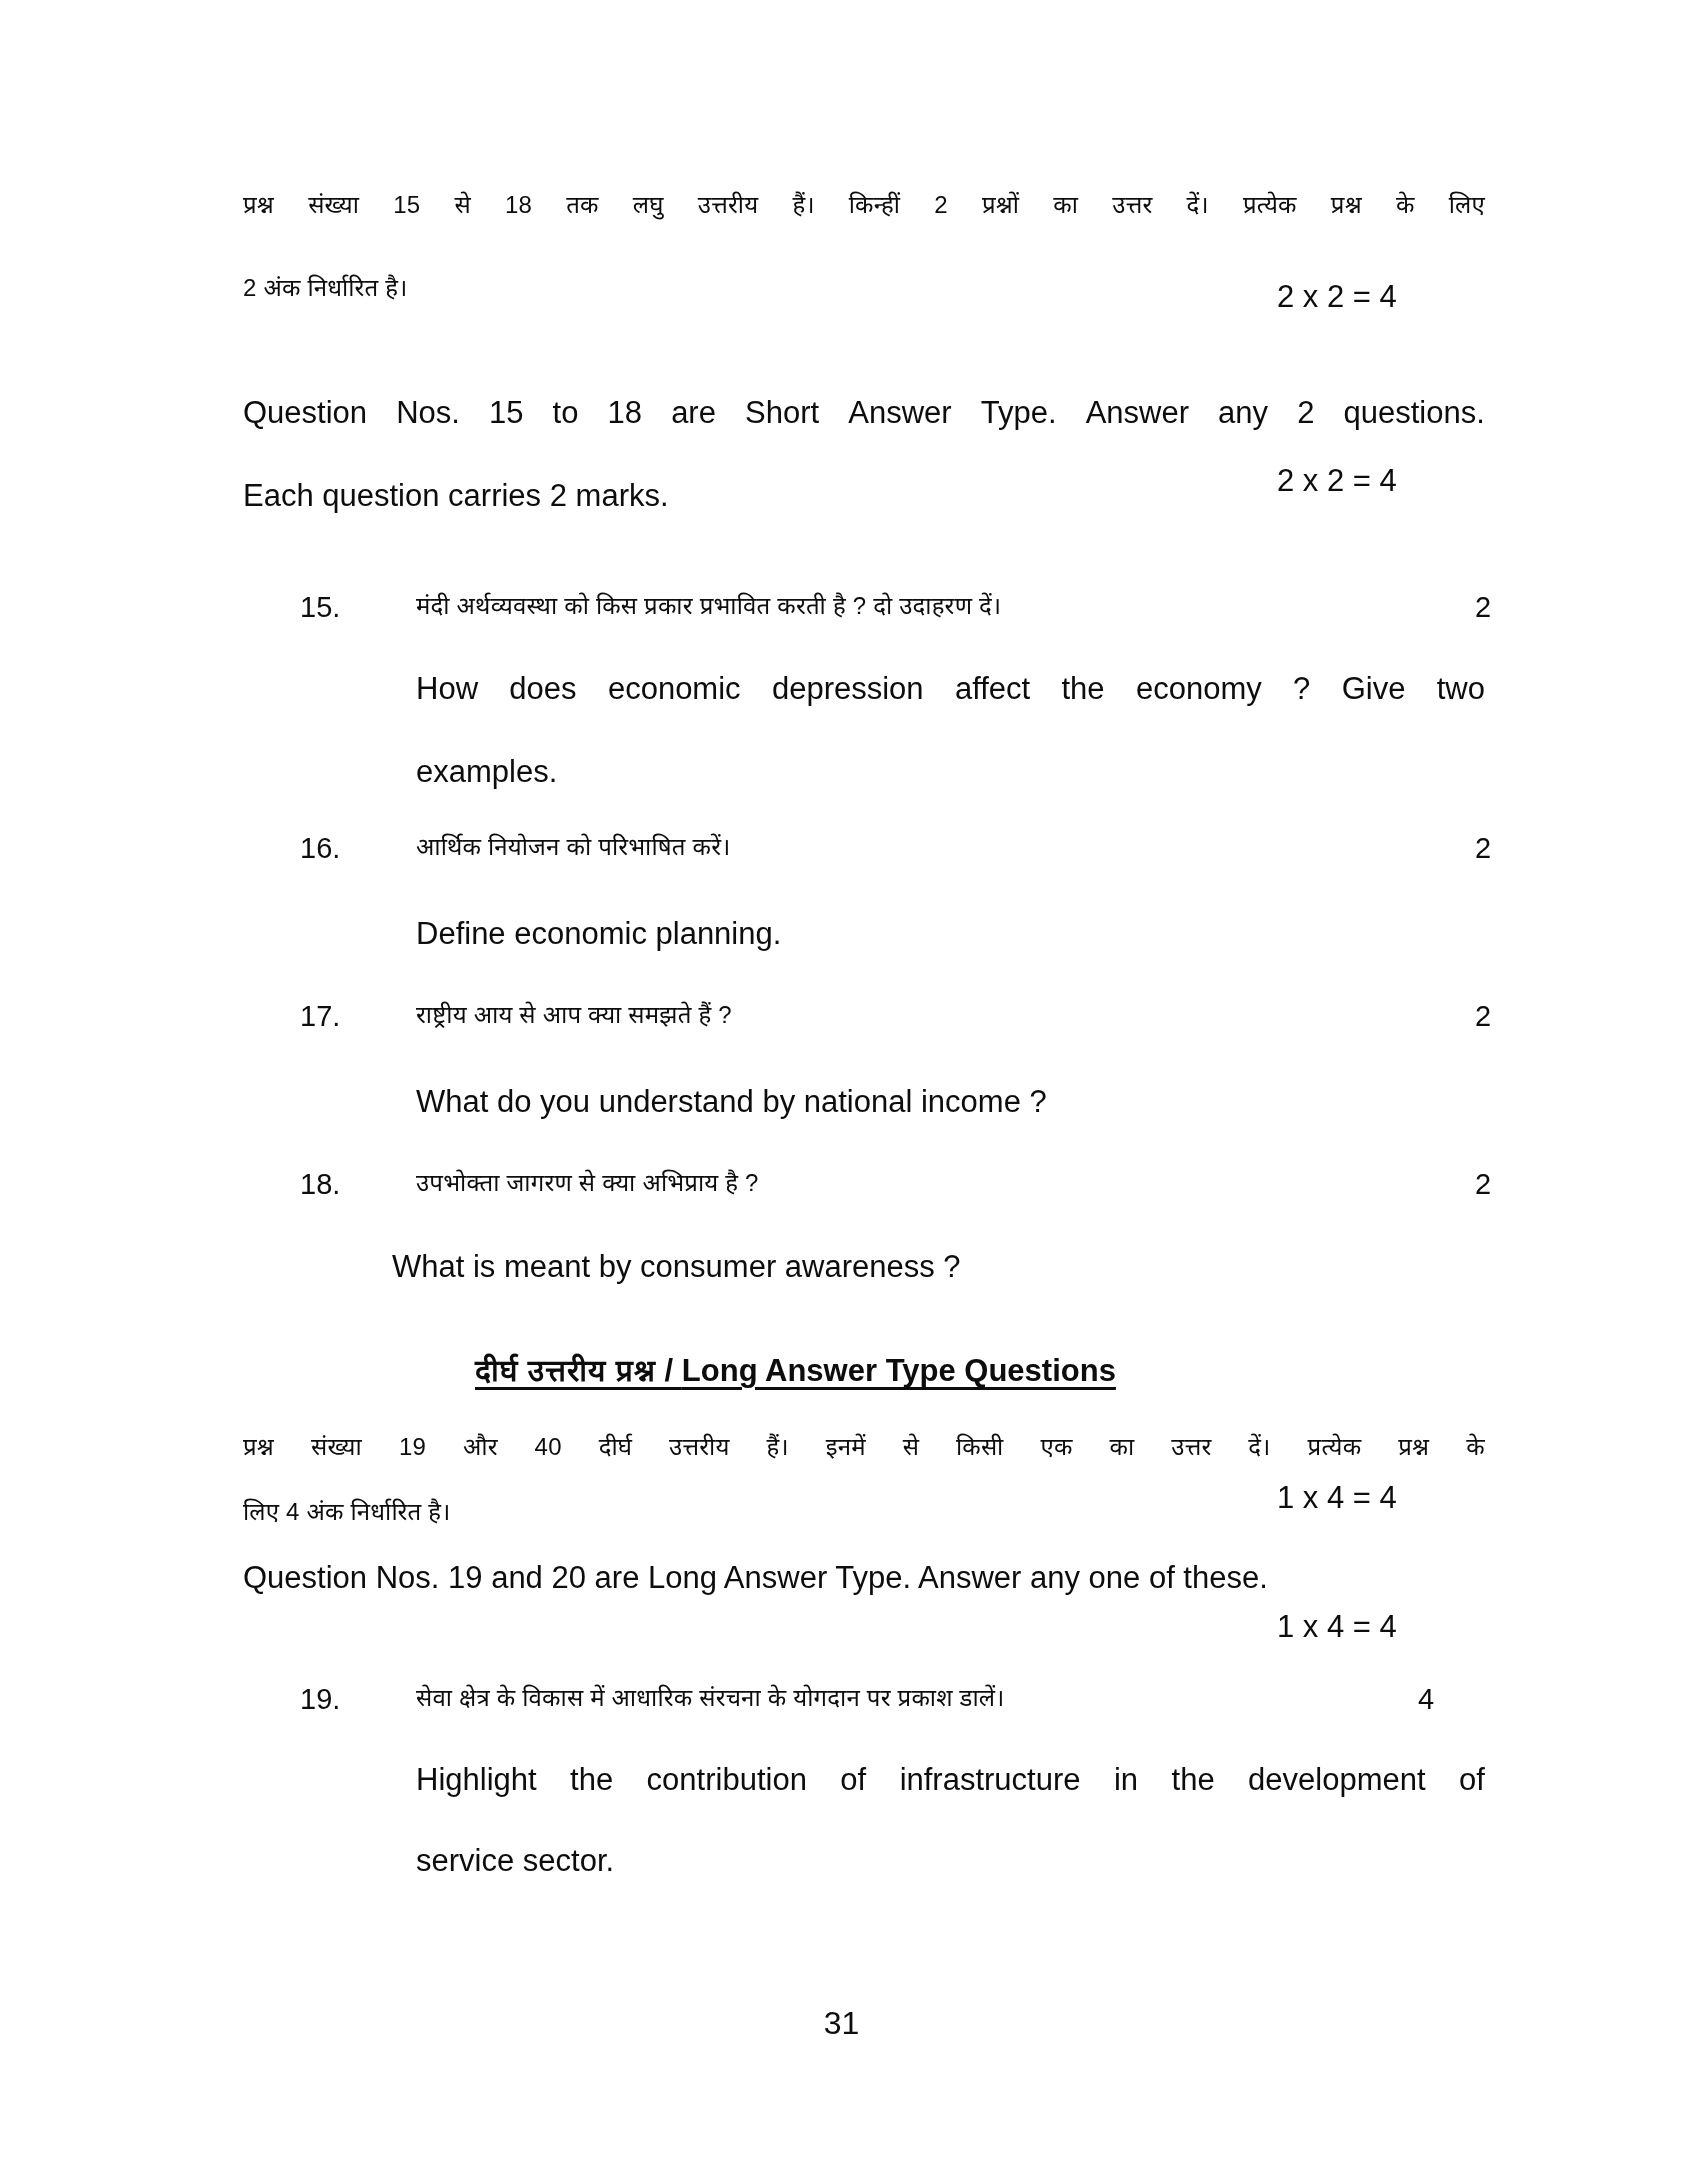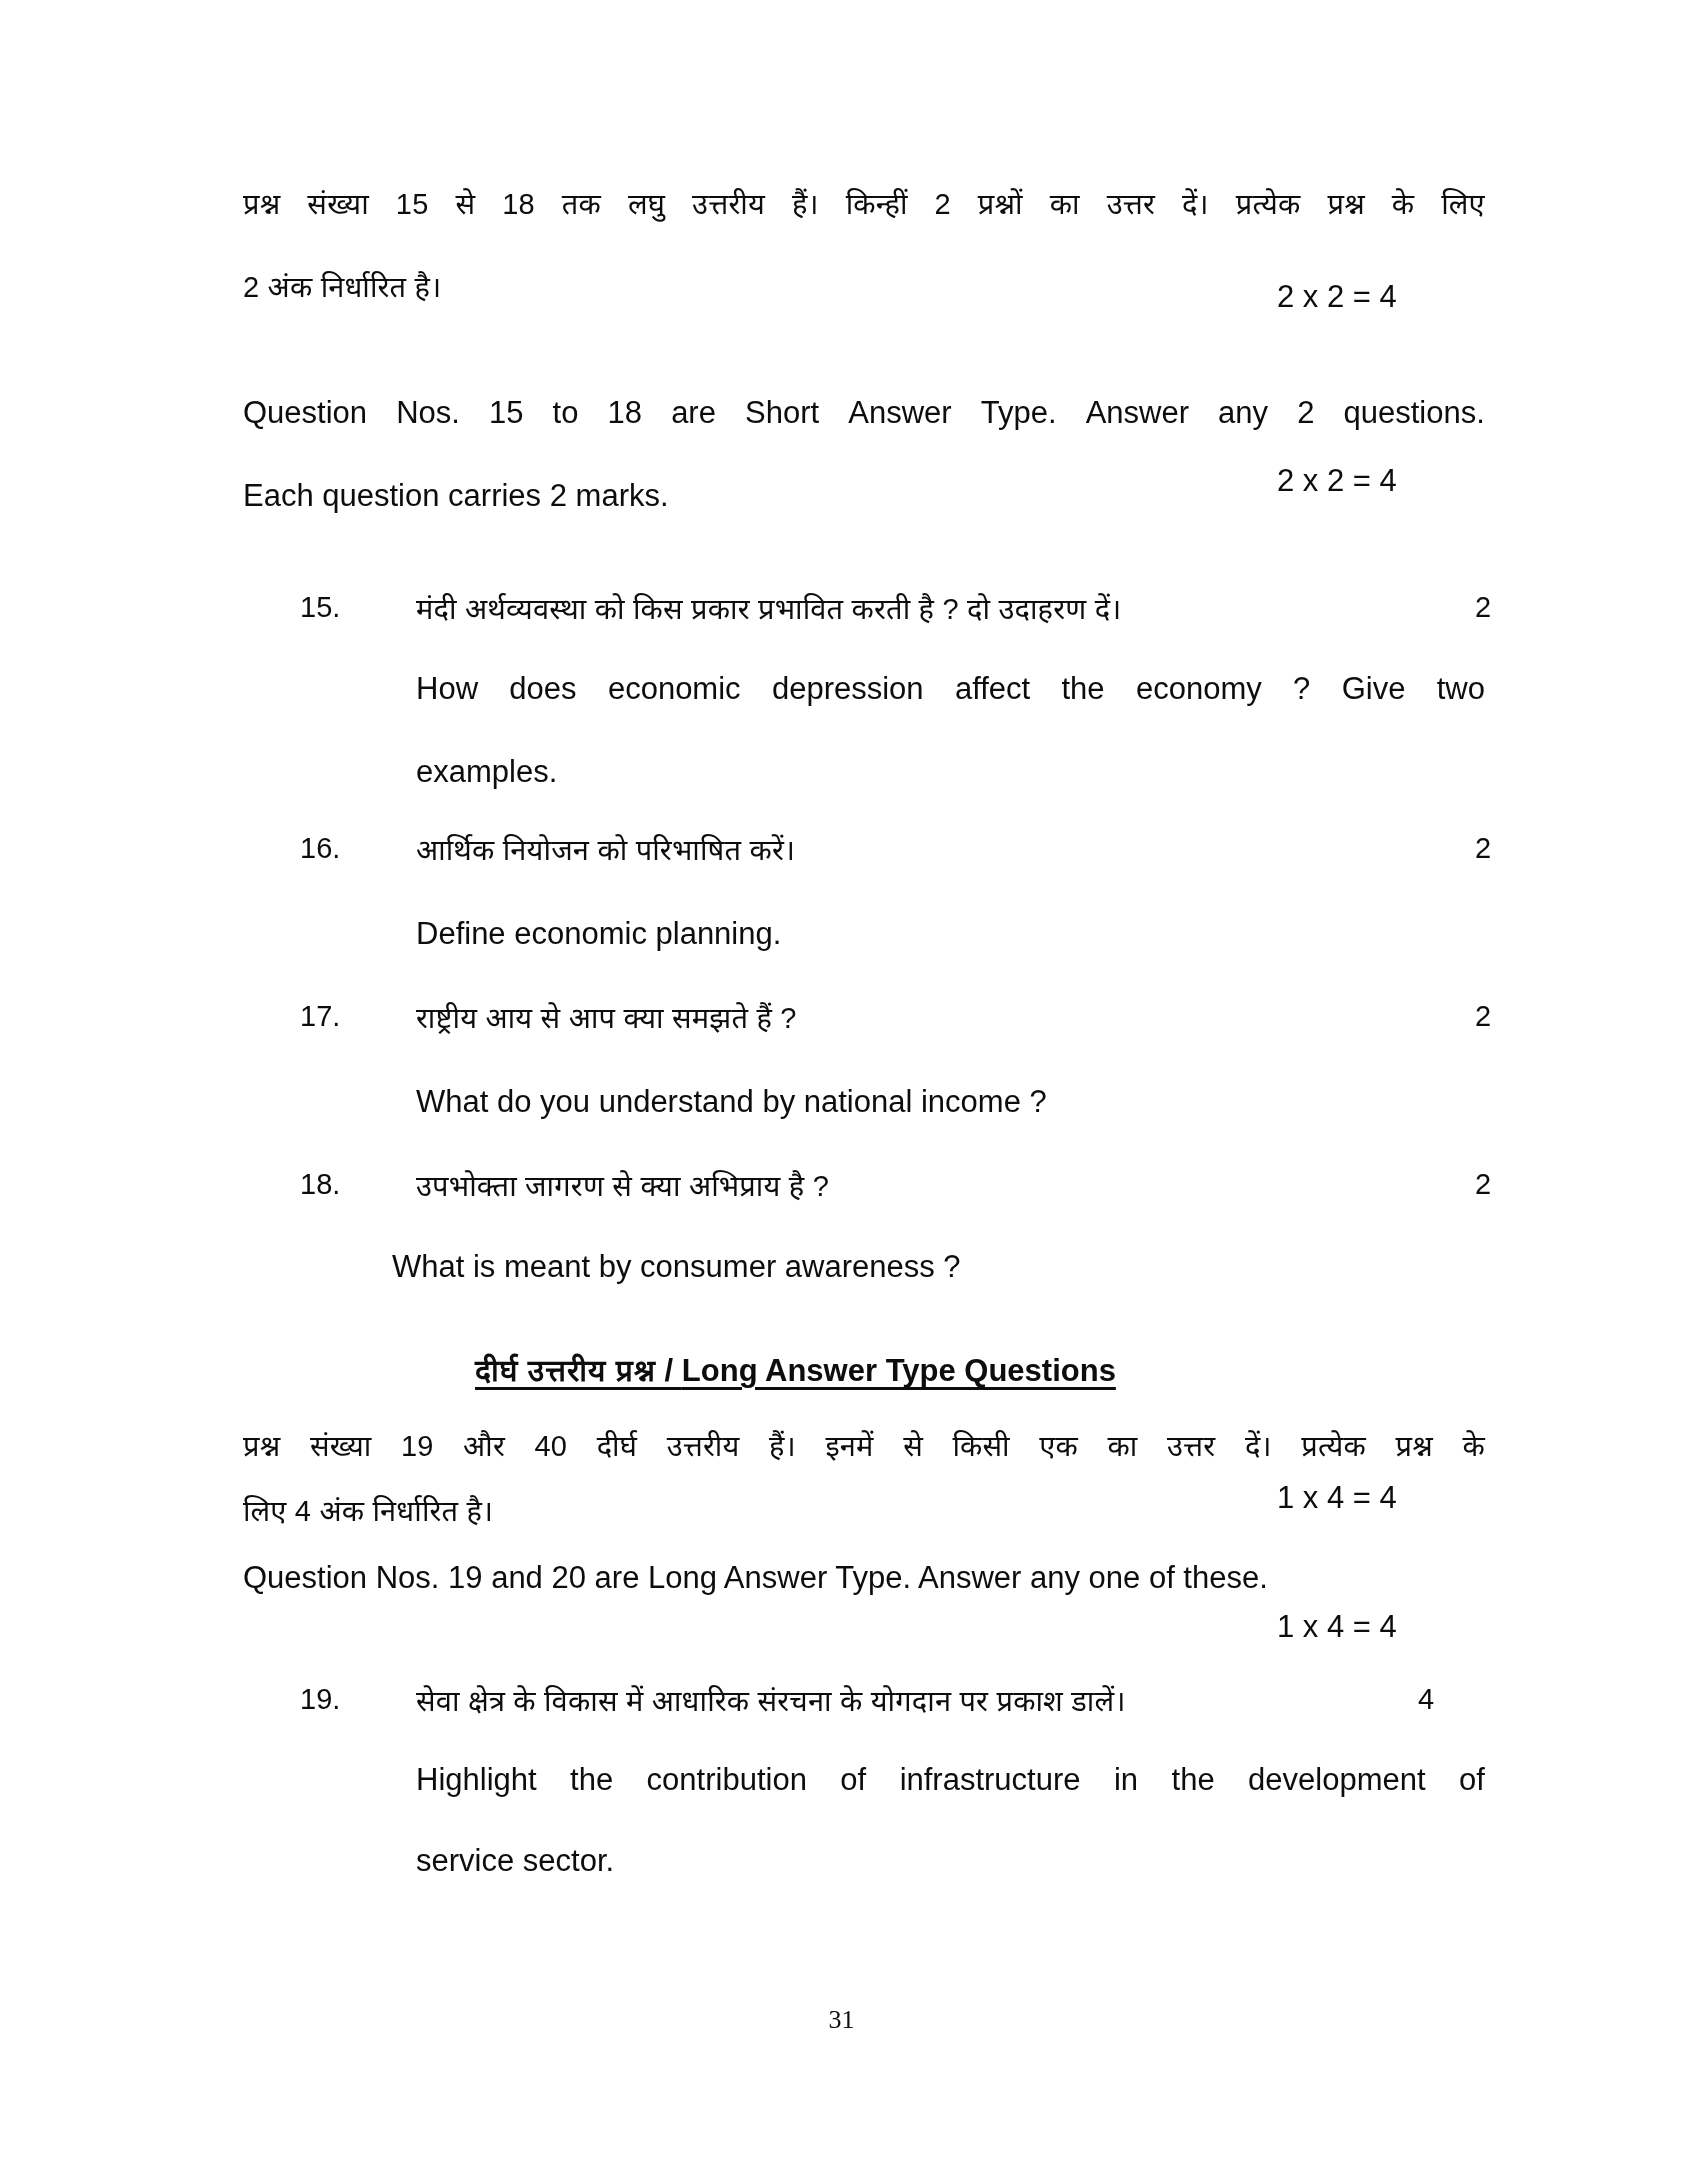--- a/index.html
+++ b/index.html
@@ -13,21 +13,21 @@
     height: 2178px;
     background: #ffffff;
     box-sizing: border-box;
     font-family: "Liberation Sans", "DejaVu Sans", sans-serif;
     color: #0d0d0d;
     overflow: hidden;
   }
 
   .hi {
     font-family: "Liberation Sans", "DejaVu Sans", sans-serif;
-    font-size: 29px;
+    font-size: 24px;
     letter-spacing: 0.2px;
   }
   .en {
     font-family: "Liberation Sans", "DejaVu Sans", sans-serif;
     font-size: 31px;
   }
 
   
   .instr {
     position: absolute;
@@ -90,22 +90,22 @@
     text-underline-offset: 6px;
     white-space: nowrap;
   }
   .section-heading .hindi-part {
     font-size: 30px;
     letter-spacing: 1px;
   }
 
   .page-number {
     position: absolute;
-    font-size: 26px;
-    font-family: Liberation Serif, serif;
+    font-size: 32px;
+    font-family: Liberation Sans, sans-serif;
     text-align: center;
     width: 100%;
     left: 0;
   }
 </style>
 </head>
 <body>
 
 <div class="page">
 

